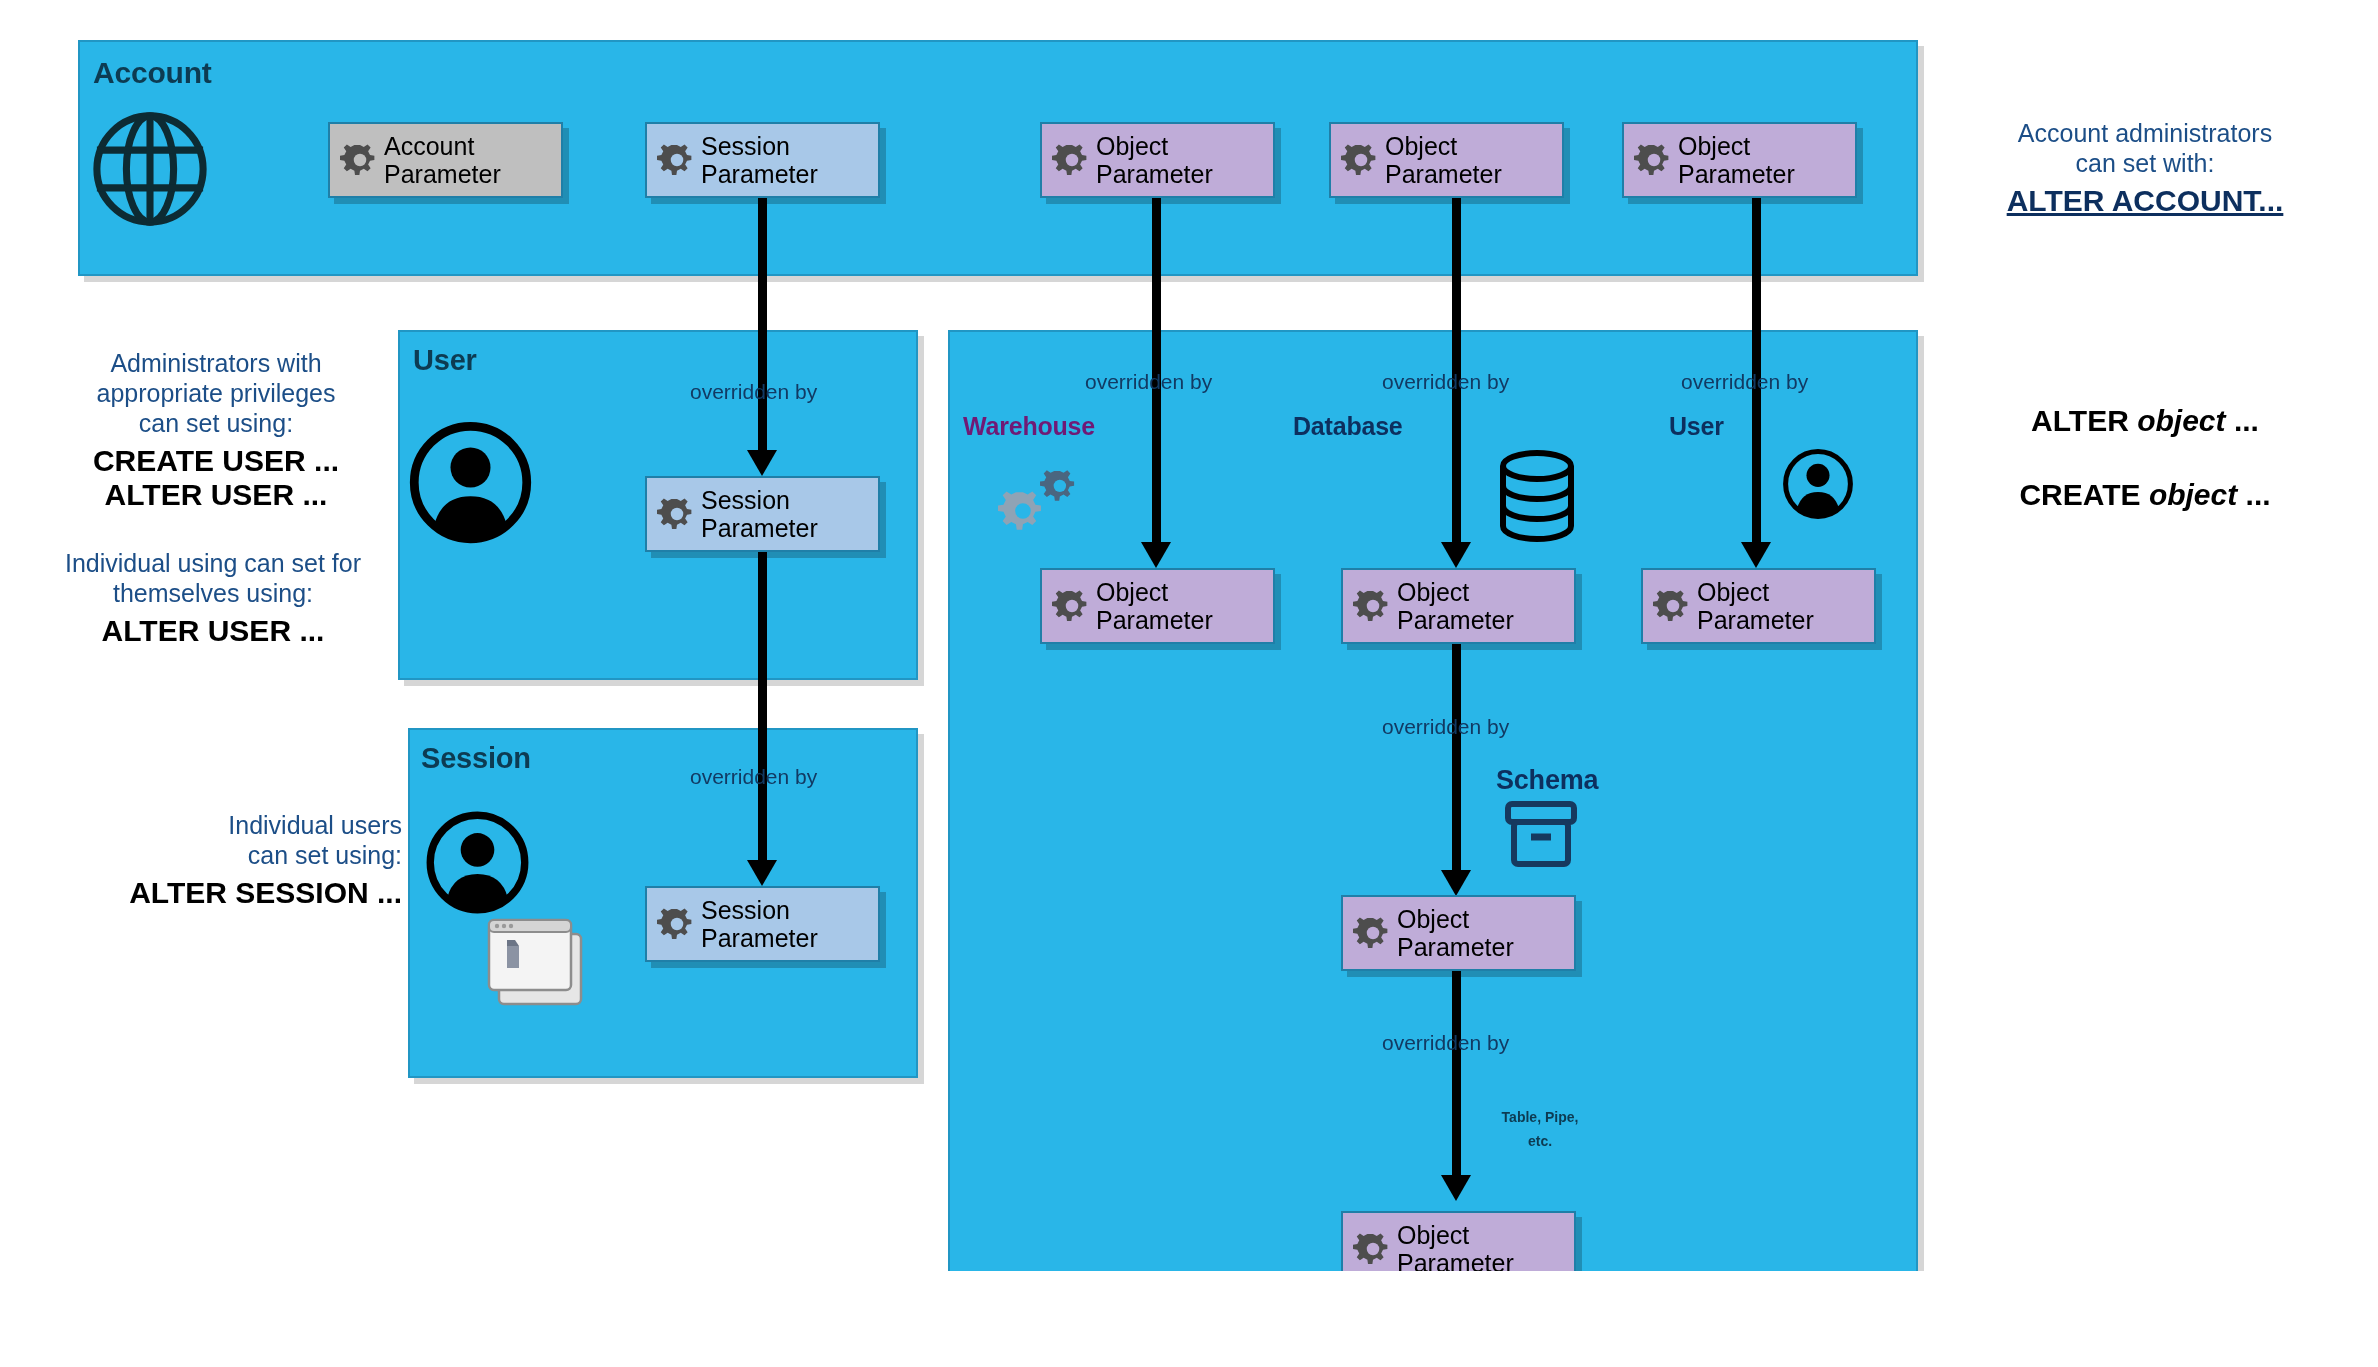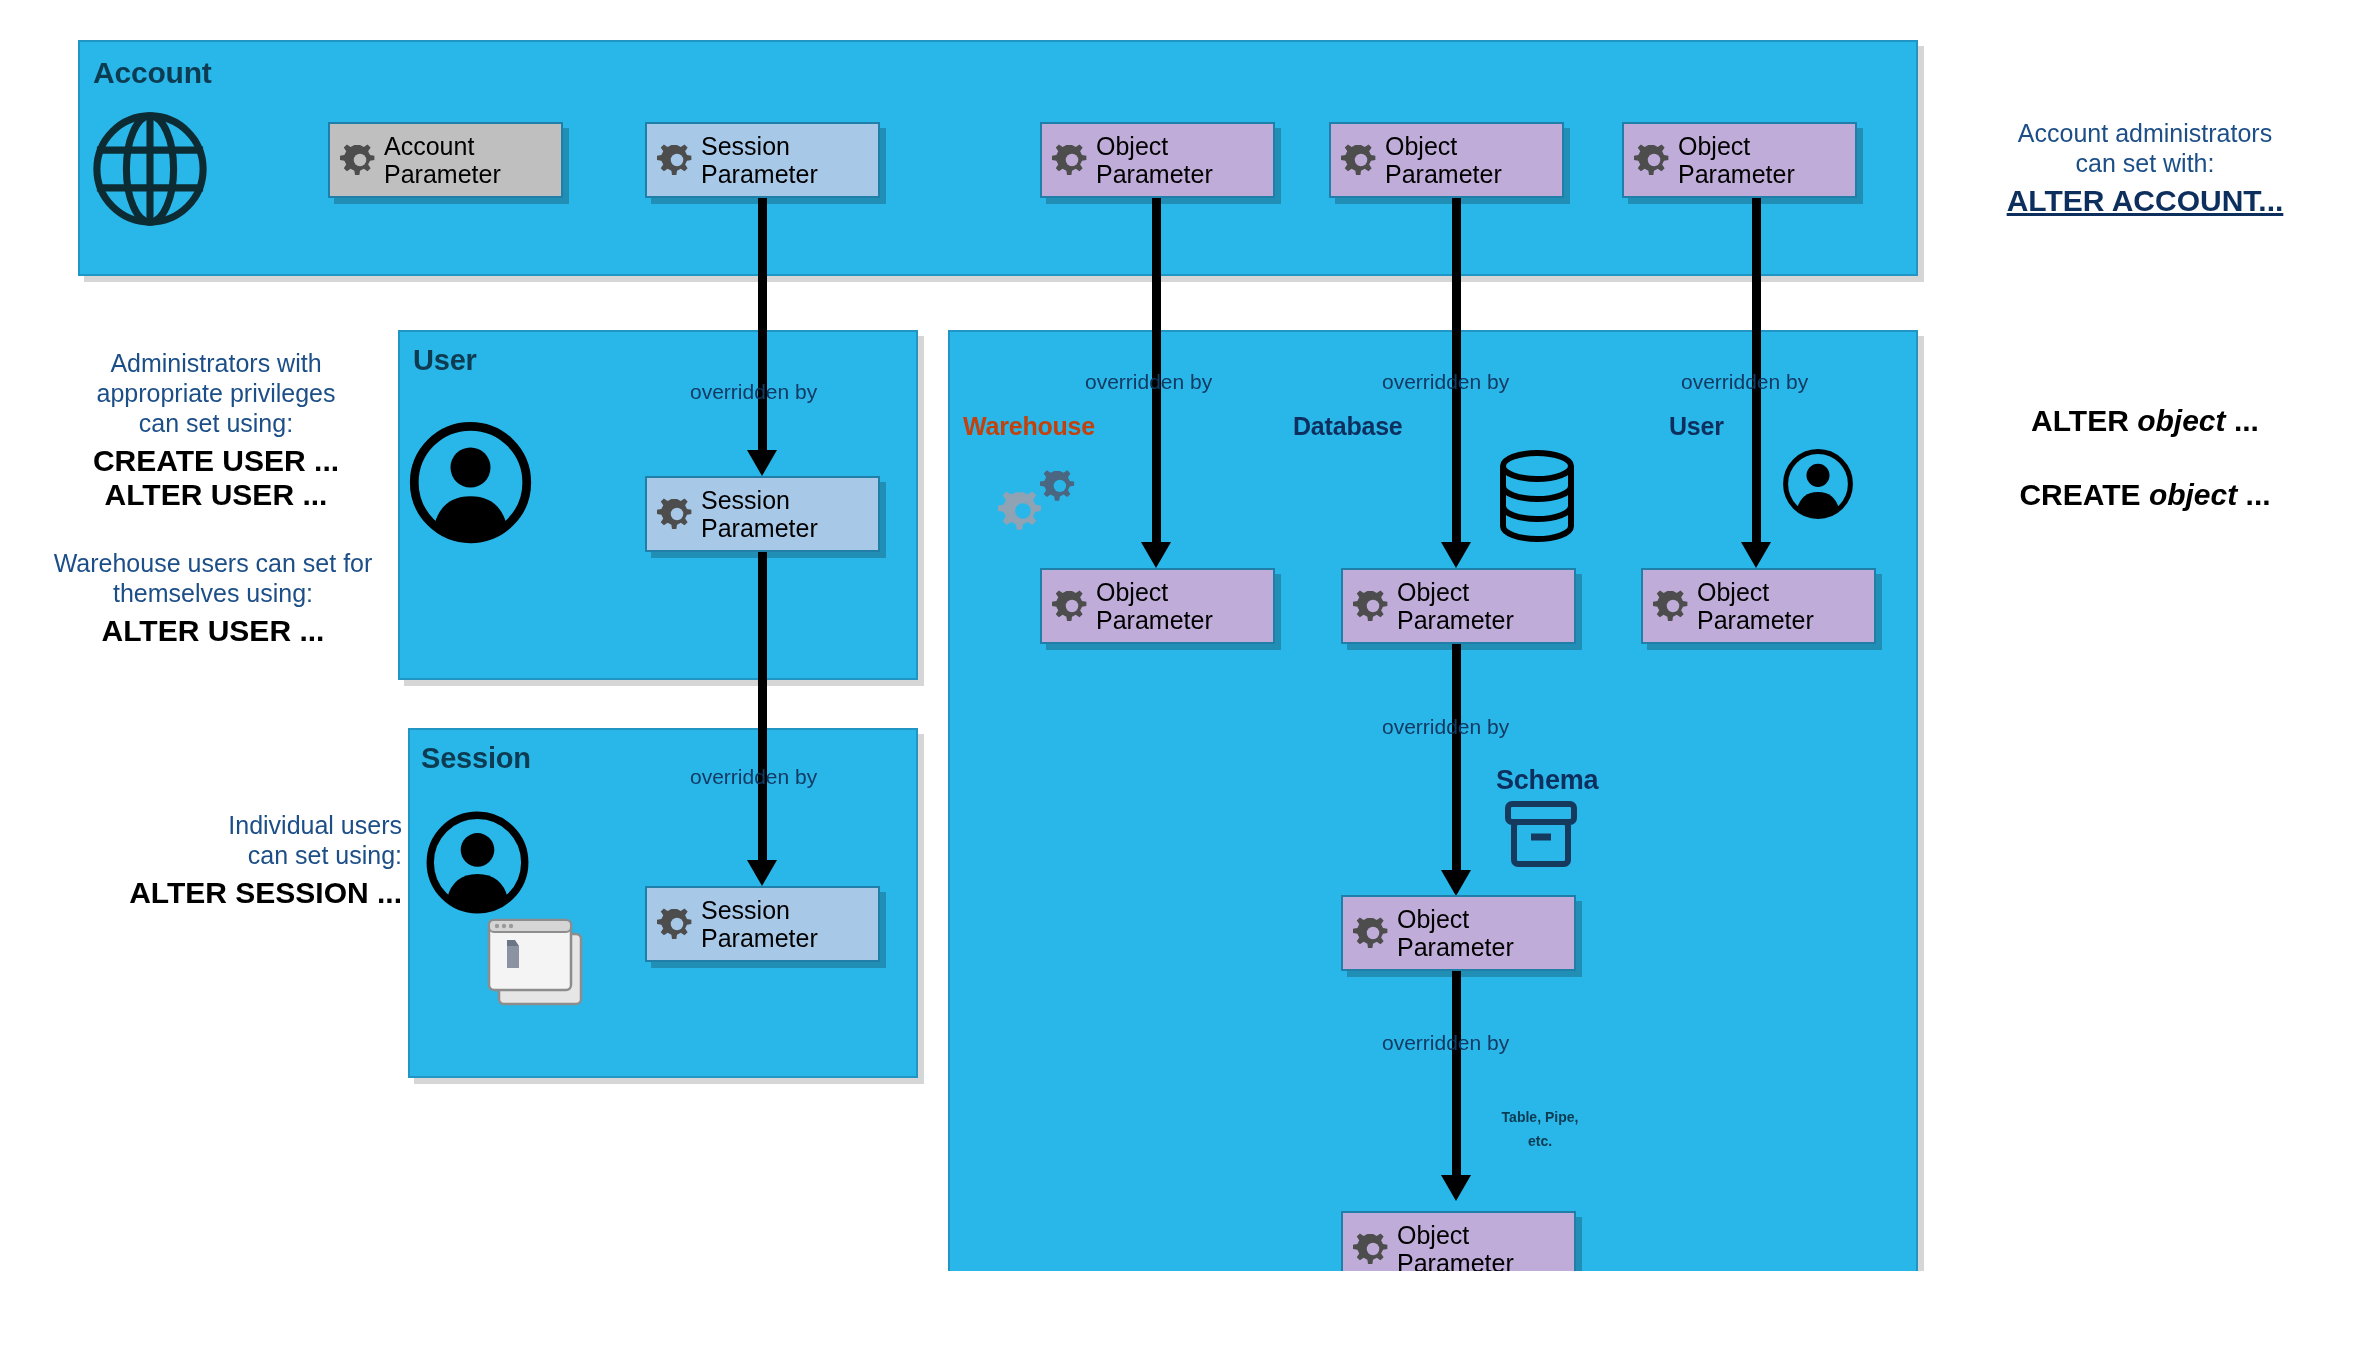--- a/index.html
+++ b/index.html
@@ -248,21 +248,21 @@
         <path d="M32 8 l6 3 6-4 5 5 -4 6 3 6 7 1 0 7 -7 1 -3 6 4 6 -5 5 -6-4 -6 3 -1 7 -7 0 -1-7 -6-3 -6 4 -5-5 4-6 -3-6 -7-1 0-7 7-1 3-6 -4-6 5-5 6 4 6-3z" fill="#4d4d4d"></path>
         <circle cx="32" cy="32" r="10" fill="#a8c8e8"></circle>
       </svg>
     </span>
     <span class="pb-label">Session
 Parameter</span>
   </div>
 
   <div class="panel" style="left:948px; top:330px; width:970px; height:994px;"></div>
 
-  <div class="panel-title" style="left:963px; top:412px; font-size:25px; color:#c2410c;">Warehouse</div>
+  <div class="panel-title" style="left:963px; top:412px; font-size:25px; color:#701a75;">Warehouse</div>
   <div class="ico-wrap" style="left:998px; top:460px; width:96px; height:84px;">
     <svg viewBox="0 0 96 84" width="96" height="84">
       <g transform="translate(42,6) scale(0.62)">
         <path d="M32 8 l6 3 6-4 5 5 -4 6 3 6 7 1 0 7 -7 1 -3 6 4 6 -5 5 -6-4 -6 3 -1 7 -7 0 -1-7 -6-3 -6 4 -5-5 4-6 -3-6 -7-1 0-7 7-1 3-6 -4-6 5-5 6 4 6-3z" fill="#4a6680"></path>
         <circle cx="32" cy="32" r="10" fill="#29b6e8"></circle>
       </g>
       <g transform="translate(0,26) scale(0.78)">
         <path d="M32 8 l6 3 6-4 5 5 -4 6 3 6 7 1 0 7 -7 1 -3 6 4 6 -5 5 -6-4 -6 3 -1 7 -7 0 -1-7 -6-3 -6 4 -5-5 4-6 -3-6 -7-1 0-7 7-1 3-6 -4-6 5-5 6 4 6-3z" fill="#8fa3b5"></path>
         <circle cx="32" cy="32" r="10" fill="#29b6e8"></circle>
       </g>
@@ -390,21 +390,21 @@
 
   <div class="side-note" style="left:30px; top:348px; width:372px;">
     <div class="note-desc">Administrators with
 appropriate privileges
 can set using:</div>
     <div class="note-cmd">CREATE USER ...</div>
     <div class="note-cmd" style="margin-top:0">ALTER USER ...</div>
   </div>
 
   <div class="side-note" style="left:18px; top:548px; width:390px;">
-    <div class="note-desc">Warehouse users can set for
+    <div class="note-desc">Individual using can set for
 themselves using:</div>
     <div class="note-cmd">ALTER USER ...</div>
   </div>
 
   <div class="side-note" style="left:30px; top:810px; width:372px;text-align:right;">
     <div class="note-desc">Individual users
 can set using:</div>
     <div class="note-cmd">ALTER SESSION ...</div>
   </div>
 

